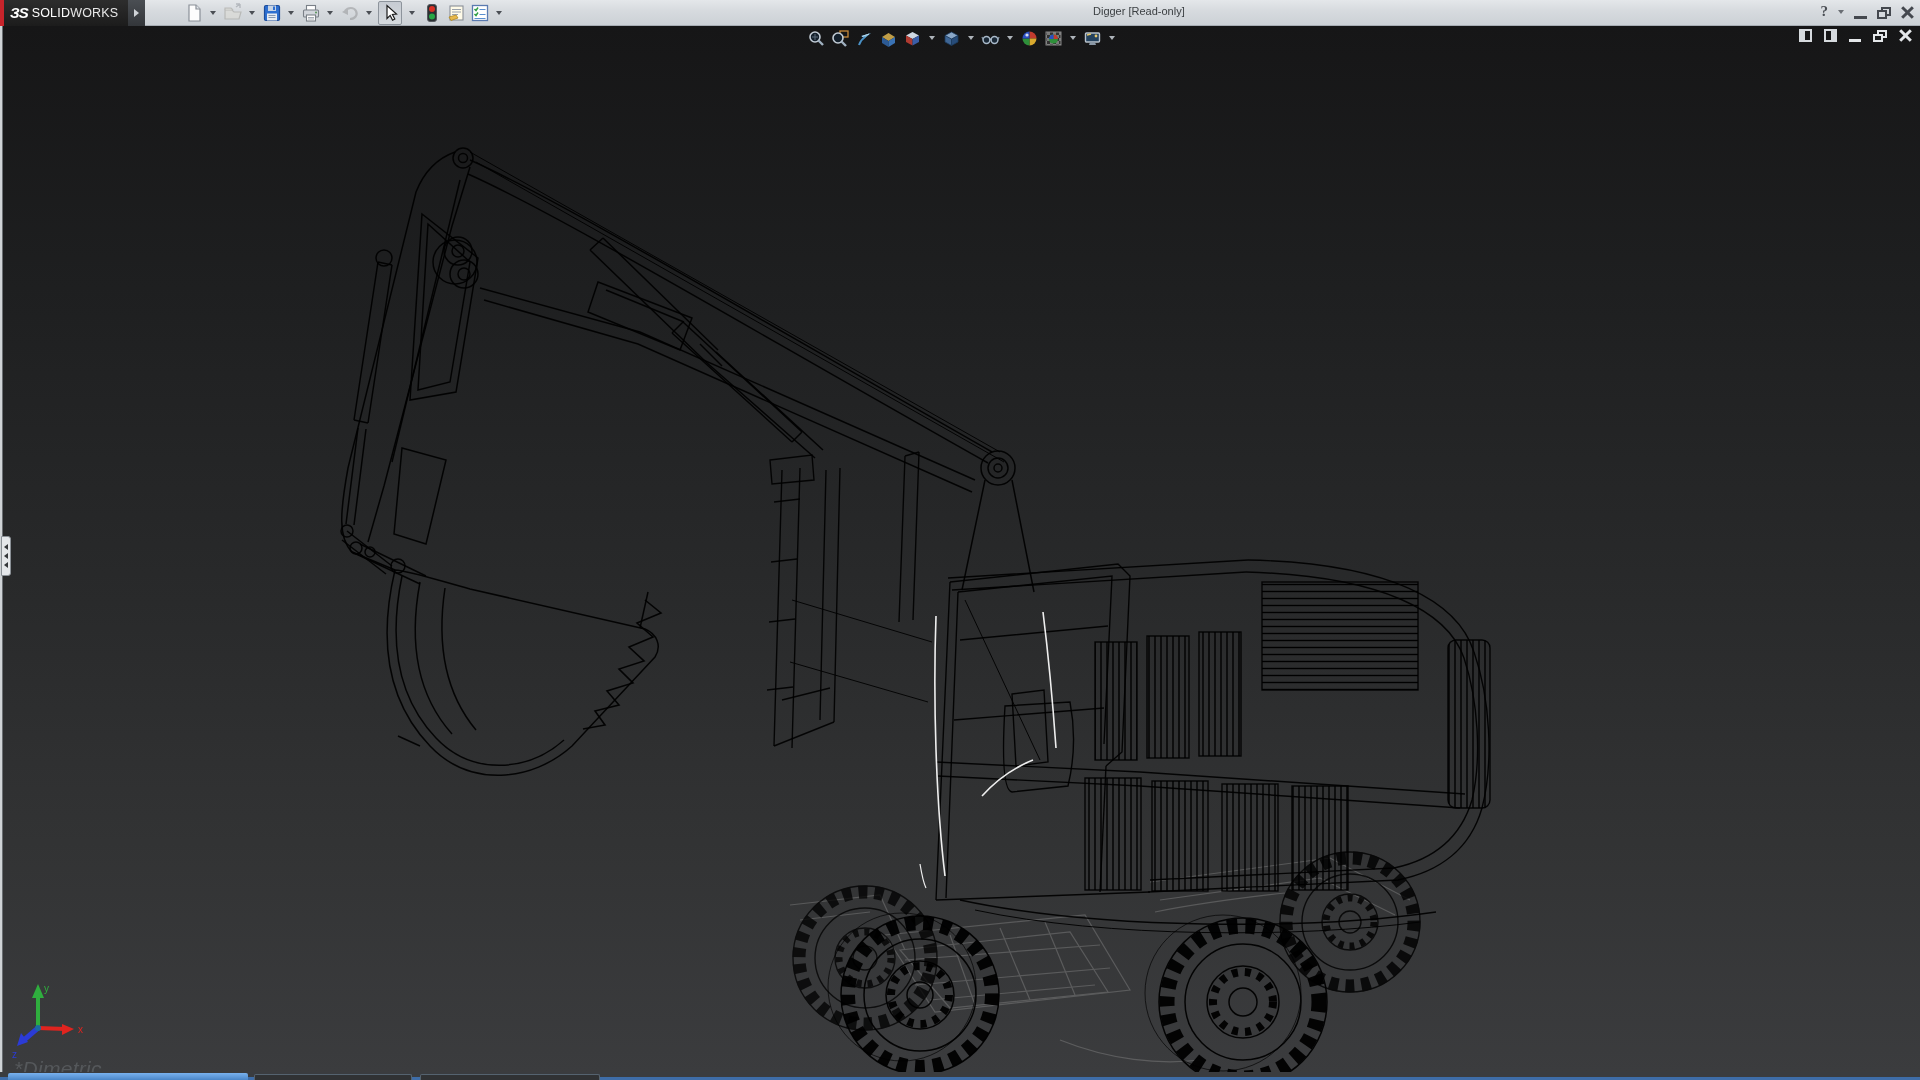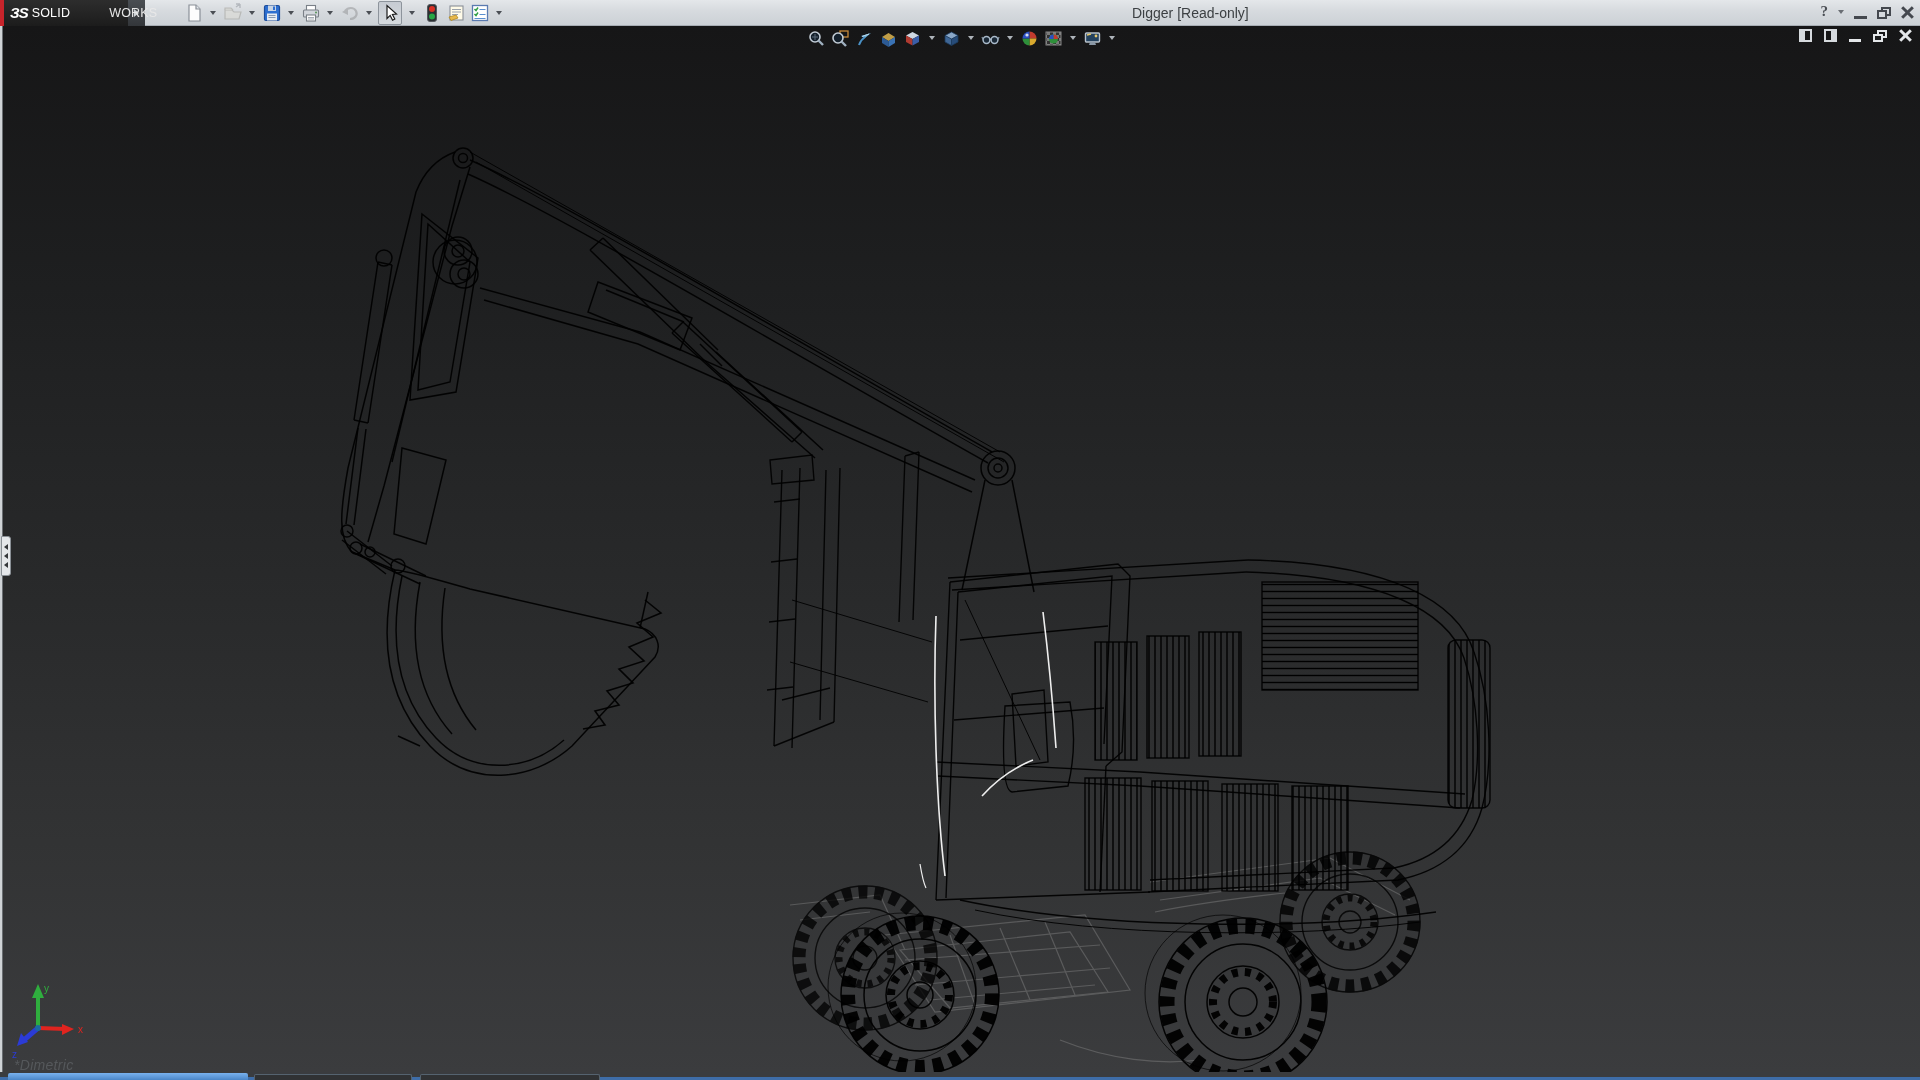--- a/index.html
+++ b/index.html
@@ -8,33 +8,33 @@
 
   
   .titlebar { position:absolute; left:0; top:0; width:1920px; height:26px; z-index:50;
     background:linear-gradient(180deg,#e4e7ea 0%,#d6dade 45%,#ccd1d6 100%);
     border-bottom:1px solid #a7adb4; display:flex; align-items:center; }
   .logo-block { position:relative; width:128px; height:26px; background:linear-gradient(180deg,#2d2d2d,#1c1c1c);
     display:flex; align-items:center; padding-left:10px; flex:0 0 auto; }
   .logo-red { position:absolute; left:0; top:0; width:4px; height:26px; background:#c8242b; }
   .logo-glyph { color:#fff; font-size:15px; font-style:italic; font-weight:bold; margin-right:4px; letter-spacing:-1px; }
   .logo-bold { color:#fff; font-size:12.5px; font-weight:normal; letter-spacing:.2px; }
-  .logo-light { color:#e8e8e8; font-size:12.5px; font-weight:normal; letter-spacing:.2px;margin-left:39px; }
+  .logo-light { color:#e8e8e8; font-size:12.5px; font-weight:normal; letter-spacing:.2px; }
   .menu-flyout { width:17px; height:26px; background:linear-gradient(180deg,#4a4e53,#33363a);
     display:flex; align-items:center; justify-content:center; flex:0 0 auto; cursor:pointer; }
   .tri-right { width:0; height:0; border-left:5px solid #cfd3d7; border-top:4px solid transparent; border-bottom:4px solid transparent; }
 
   .main-tools { display:flex; align-items:center; margin-left:38px; gap:2px; }
   .tbtn { display:flex; align-items:center; height:24px; padding:0 1px; }
   .tbtn .ic { width:20px; height:20px; display:block; }
   .caret { width:0; height:0; border-top:4px solid #4a4e54; border-left:3.5px solid transparent; border-right:3.5px solid transparent; margin:0 4px 0 3px; }
   .disabled { opacity:.5; filter:grayscale(.8); }
   .pressed { background:linear-gradient(180deg,#c6cbd2,#d6dade); border:1px solid #8d949c; border-radius:2px; }
 
-  .win-title { position:absolute; left:1132px; top:5px; font-size:14px; color:#3c4043; white-space:nowrap; }
+  .win-title { position:absolute; left:1093px; top:5px; font-size:11px; color:#3c4043; white-space:nowrap; }
 
   .title-controls { position:absolute; right:6px; top:3px; display:flex; align-items:center; gap:10px; }
   .help-glyph { font-size:15px; font-weight:bold; color:#4a4e54; font-family:"Liberation Serif", serif; }
   .caret-sm { width:0; height:0; border-top:4px solid #6a6e74; border-left:3px solid transparent; border-right:3px solid transparent; }
   .ctl-min { width:13px; height:3px; background:#44484e; margin-top:12px; }
   .ctl-restore { position:relative; width:14px; height:12px; margin-top:3px; }
   .ctl-restore .r1 { position:absolute; right:0; top:0; width:10px; height:9px; border:2px solid #44484e; }
   .ctl-restore .r2 { position:absolute; left:0; bottom:0; width:10px; height:9px; border:2px solid #44484e; background:#d6dade; }
   .ctl-x { position:relative; width:13px; height:13px; margin-top:2px; }
   .ctl-x:before,.ctl-x:after { content:""; position:absolute; left:-1px; top:5px; width:15px; height:3px; background:#44484e; }
@@ -62,21 +62,21 @@
   .crest { position:relative; width:14px; height:12px; }
   .crest .r1 { position:absolute; right:0; top:0; width:10px; height:8px; border:2px solid #e4e7ea; }
   .crest .r2 { position:absolute; left:0; bottom:0; width:10px; height:8px; border:2px solid #e4e7ea; background:#1b1c1d; }
   .cx { position:relative; width:13px; height:13px; }
   .cx:before,.cx:after { content:""; position:absolute; left:-1px; top:5px; width:15px; height:3px; background:#e4e7ea; }
   .cx:before { transform:rotate(45deg);} .cx:after { transform:rotate(-45deg);}
 
   
   .model-canvas { position:absolute; left:0; top:0; width:1920px; height:1080px; z-index:10; }
 
-  .view-label { position:absolute; left:14px; top:1057px; z-index:12; font-size:14px; color:#55585b; letter-spacing:.3px;font-style:italic; }
+  .view-label { position:absolute; left:14px; top:1057px; z-index:12; font-size:21px; color:#55585b; letter-spacing:.3px;font-style:italic; }
 
   .triad { position:absolute; left:8px; top:980px; z-index:12; }
 
   
   .taskbar { position:absolute; left:0; top:1072px; width:1920px; height:8px; z-index:20; background:#3a3c3f; border-bottom:3px solid #3e6da8; }
   .tb-active { position:absolute; left:8px; top:1px; width:240px; height:7px; background:linear-gradient(180deg,#79b2ef,#4a86c8); border-radius:2px 2px 0 0; }
   .tb-btn { position:absolute; top:2px; height:6px; background:#303234; border:1px solid #55636f; border-bottom:none; border-radius:2px 2px 0 0; }
 </style>
 </head>
 <body>

